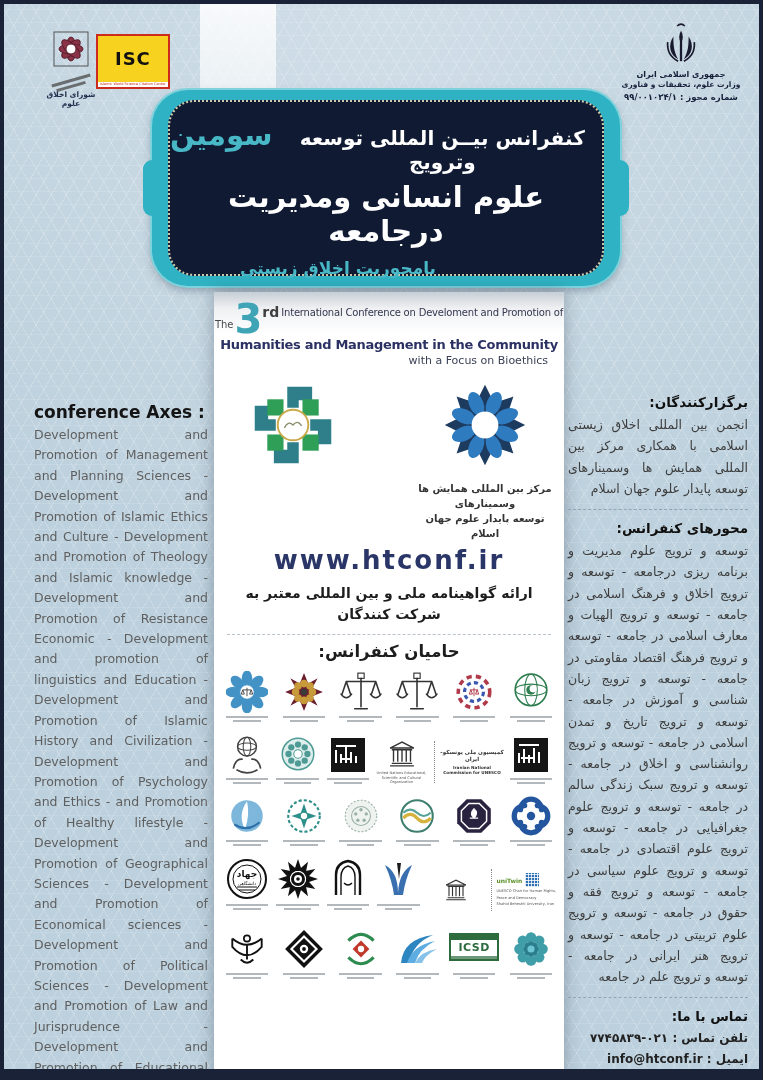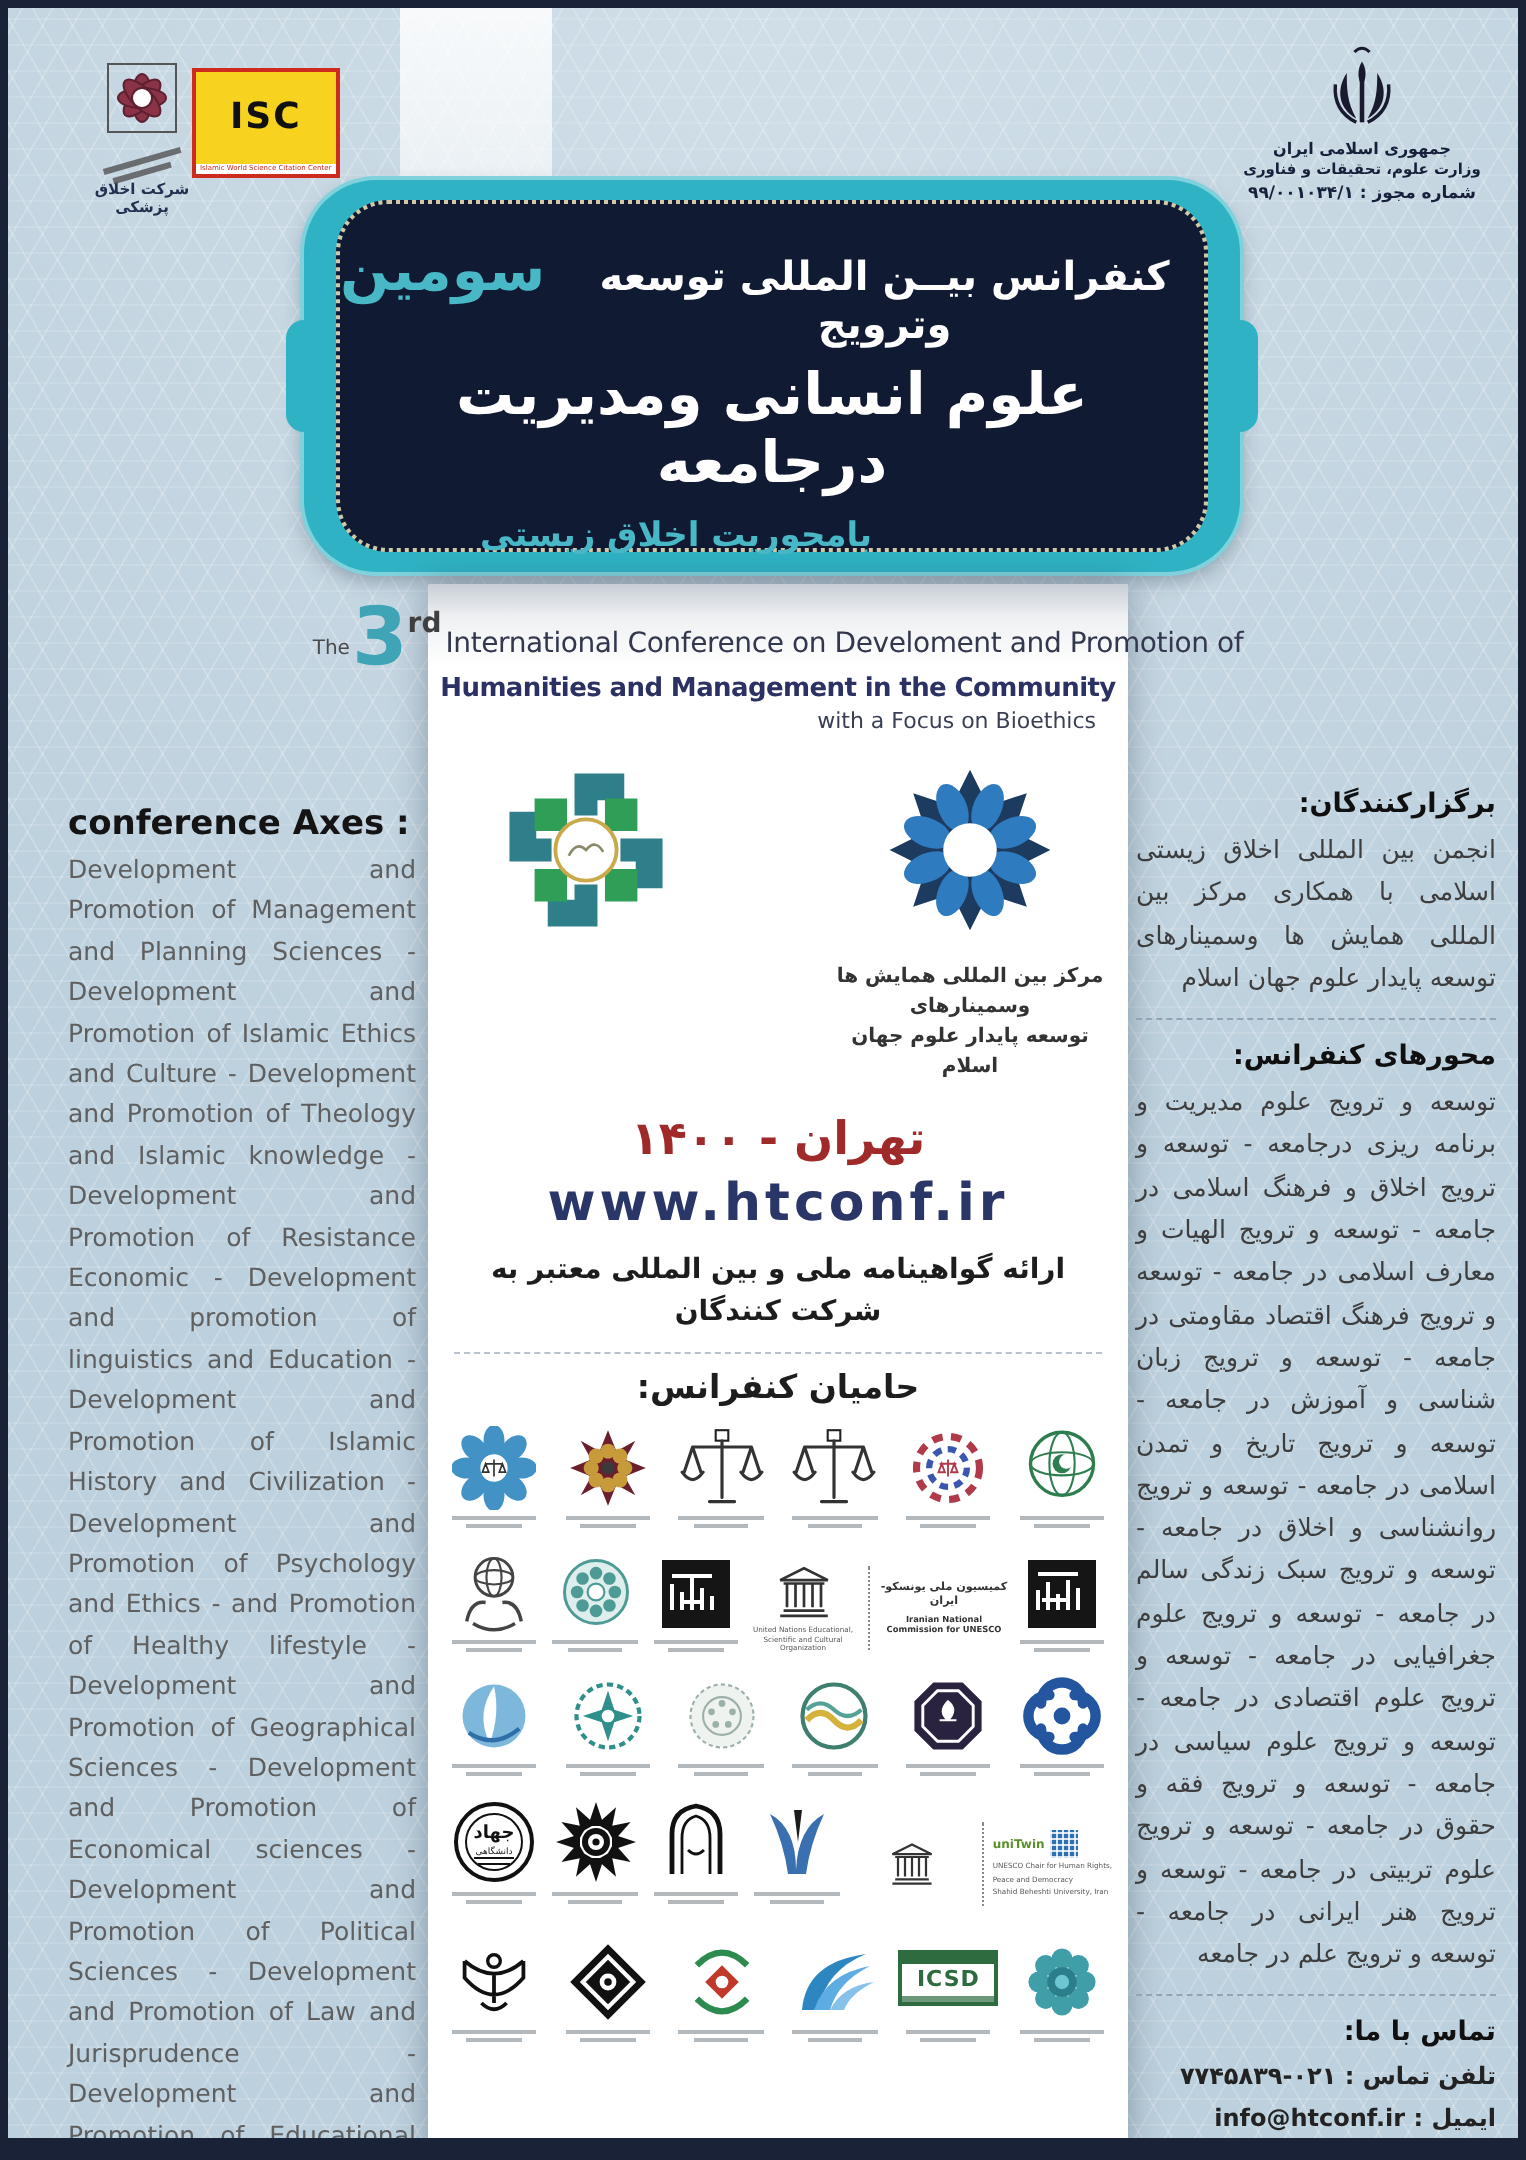--- a/index.html
+++ b/index.html
@@ -39,21 +39,21 @@
   #banner .t3{color:#49b8c6;font-size:17px;font-weight:bold;margin-top:10px;transform:translateX(-48px);}
   
   #panel{position:absolute;left:210px;top:288px;width:350px;height:784px;
      background:linear-gradient(180deg,#c7ced6 0,#eef0f2 16px,#ffffff 42px);
      box-shadow:0 0 16px rgba(30,40,60,.35);}
   #title-block{padding-top:12px;text-align:center;}
   .title-row{display:flex;justify-content:center;align-items:flex-end;white-space:nowrap;direction:ltr;}
   .title-row .the{font-size:10px;color:#4a4a4a;margin:0 1px 4px 0;}
   .title-row .num{font-size:40px;line-height:30px;font-weight:bold;color:#3fa4b5;}
   .title-row .sup{font-size:14px;font-weight:bold;color:#3f3f3f;align-self:flex-start;margin:0 2px 0 0;}
-  .title-row .t1{font-size:14px;color:#33384f;margin-bottom:4px;letter-spacing:-.2px;}
+  .title-row .t1{font-size:10px;color:#33384f;margin-bottom:16px;letter-spacing:-.2px;}
   #title-l2{font-size:13px;font-weight:bold;color:#2b3163;letter-spacing:-.3px;margin-top:3px;}
   #title-l3{font-size:11px;color:#3a3f55;text-align:right;padding-right:16px;margin-top:2px;}
   #org-row{display:flex;justify-content:center;gap:42px;margin-top:14px;}
   .org{width:150px;text-align:center;}
   .org .cap{font-size:10px;font-weight:bold;color:#333;direction:rtl;line-height:15px;margin-top:8px;}
   #city-year{margin-top:16px;text-align:center;color:#a02a2a;font-size:23px;font-weight:bold;direction:rtl;}
   #website{margin-top:4px;text-align:center;color:#2b3668;font-size:26px;font-weight:bold;letter-spacing:2px;direction:ltr;}
   #certificate{margin-top:8px;text-align:center;color:#1d1d1d;font-size:14px;font-weight:bold;direction:rtl;line-height:21px;}
   .dash-div{border-top:1px dashed #b9c2cc;width:324px;margin:9px auto 7px;}
   #sponsors-heading{text-align:center;font-size:16.5px;font-weight:bold;color:#1d1d1d;direction:rtl;}
@@ -107,21 +107,21 @@
       <g transform="translate(23,23)">
         <ellipse rx="5" ry="12" fill="#8a3346" stroke="#5c2030" stroke-width="1"></ellipse>
         <ellipse rx="5" ry="12" fill="#8a3346" stroke="#5c2030" stroke-width="1" transform="rotate(45)"></ellipse>
         <ellipse rx="5" ry="12" fill="#8a3346" stroke="#5c2030" stroke-width="1" transform="rotate(90)"></ellipse>
         <ellipse rx="5" ry="12" fill="#8a3346" stroke="#5c2030" stroke-width="1" transform="rotate(135)"></ellipse>
         <circle r="5" fill="#fff" stroke="#5c2030"></circle>
       </g>
     </svg>
     <div class="tilt"></div>
     <div class="tilt b"></div>
-    <div id="uni-caption" class="rtl">شرکت اخلاق پزشکی</div>
+    <div id="uni-caption" class="rtl">شورای اخلاق علوم</div>
   </div>
 
   <div id="isc-logo">
     <div id="isc-label">ISC</div>
     <div id="isc-sub">Islamic World Science Citation Center</div>
   </div>
 
   <div id="gov-block">
     <svg width="38" height="46" viewBox="0 0 40 46" style="display:block;margin:0 auto;">
       <path d="M16 3 q4 -4 8 0" fill="none" stroke="#1a1a2e" stroke-width="1.6"></path>
@@ -211,21 +211,20 @@
             <circle r="14" fill="#fff"></circle>
           </g>
         </svg>
         <div class="cap">
           <div>مرکز بین المللی همایش ها وسمینارهای</div>
           <div>توسعه پایدار علوم جهان اسلام</div>
         </div>
       </div>
     </div>
 
-    <div id="city-year">تهران - ۱۴۰۰</div>
     <div id="website">www.htconf.ir</div>
     <div id="certificate">
       <div>ارائه گواهینامه ملی و بین المللی معتبر به</div>
       <div>شرکت کنندگان</div>
     </div>
 
     <div class="dash-div"></div>
     <div id="sponsors-heading">حامیان کنفرانس:</div>
 
     <div class="srow">

